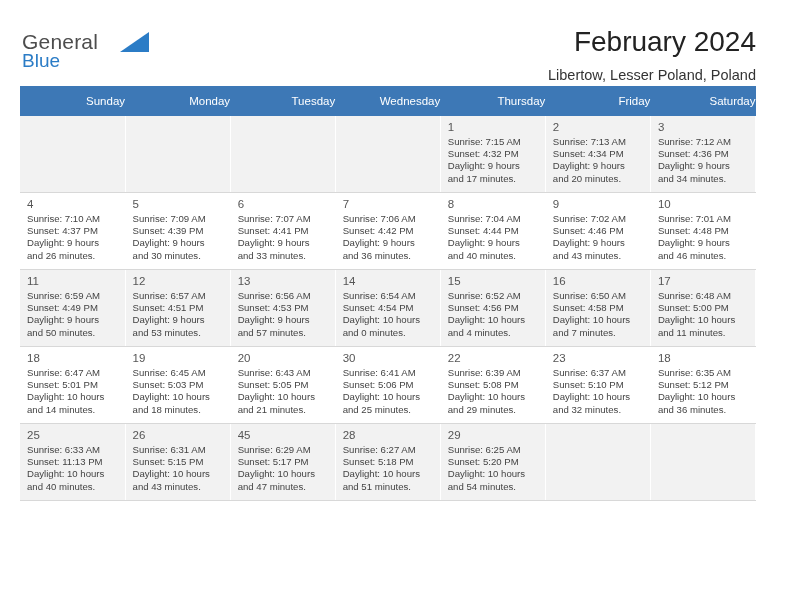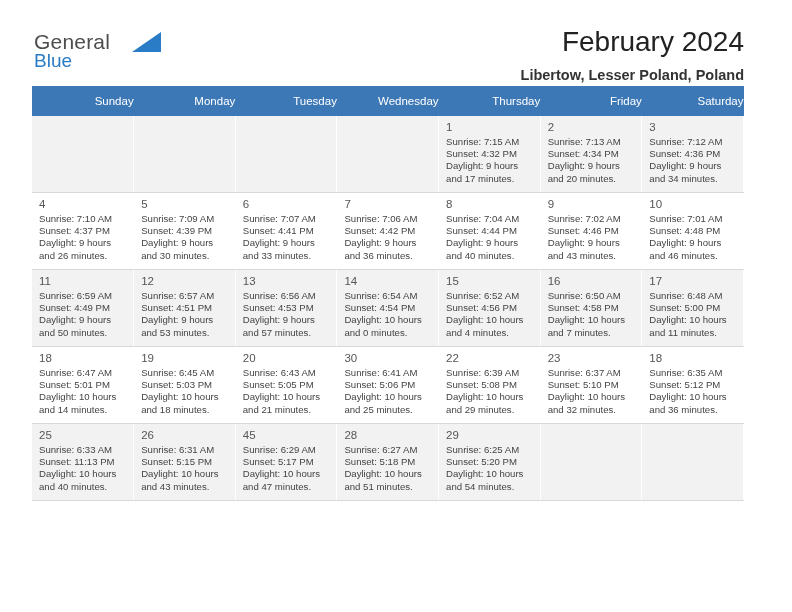--- a/index.html
+++ b/index.html
@@ -12,21 +12,21 @@
     background: #ffffff;
     font-family: "Liberation Sans", sans-serif;
     color: #333333;
     overflow: hidden;
   }
   .page {
     position: relative;
     width: 776px;
     height: 612px;
     box-sizing: border-box;
-    padding: 0 32px;
+    padding: 0 20px;
   }
   
   .header {
     position: relative;
     height: 86px;
   }
   .logo {
     position: absolute;
     left: 2px;
     top: 30px;
@@ -63,21 +63,20 @@
     font-size: 28px;
     color: #222222;
     font-weight: normal;
     line-height: 32px;
   }
   .cal-subtitle {
     font-size: 14.5px;
     color: #333333;
     margin-top: 8px;
     line-height: 18px;
-    font-weight: bold;
   }
   
   table.calendar {
     width: 100%;
     border-collapse: collapse;
     table-layout: fixed;
   }
   table.calendar th {
     background: #3d78b6;
     color: #ffffff;

